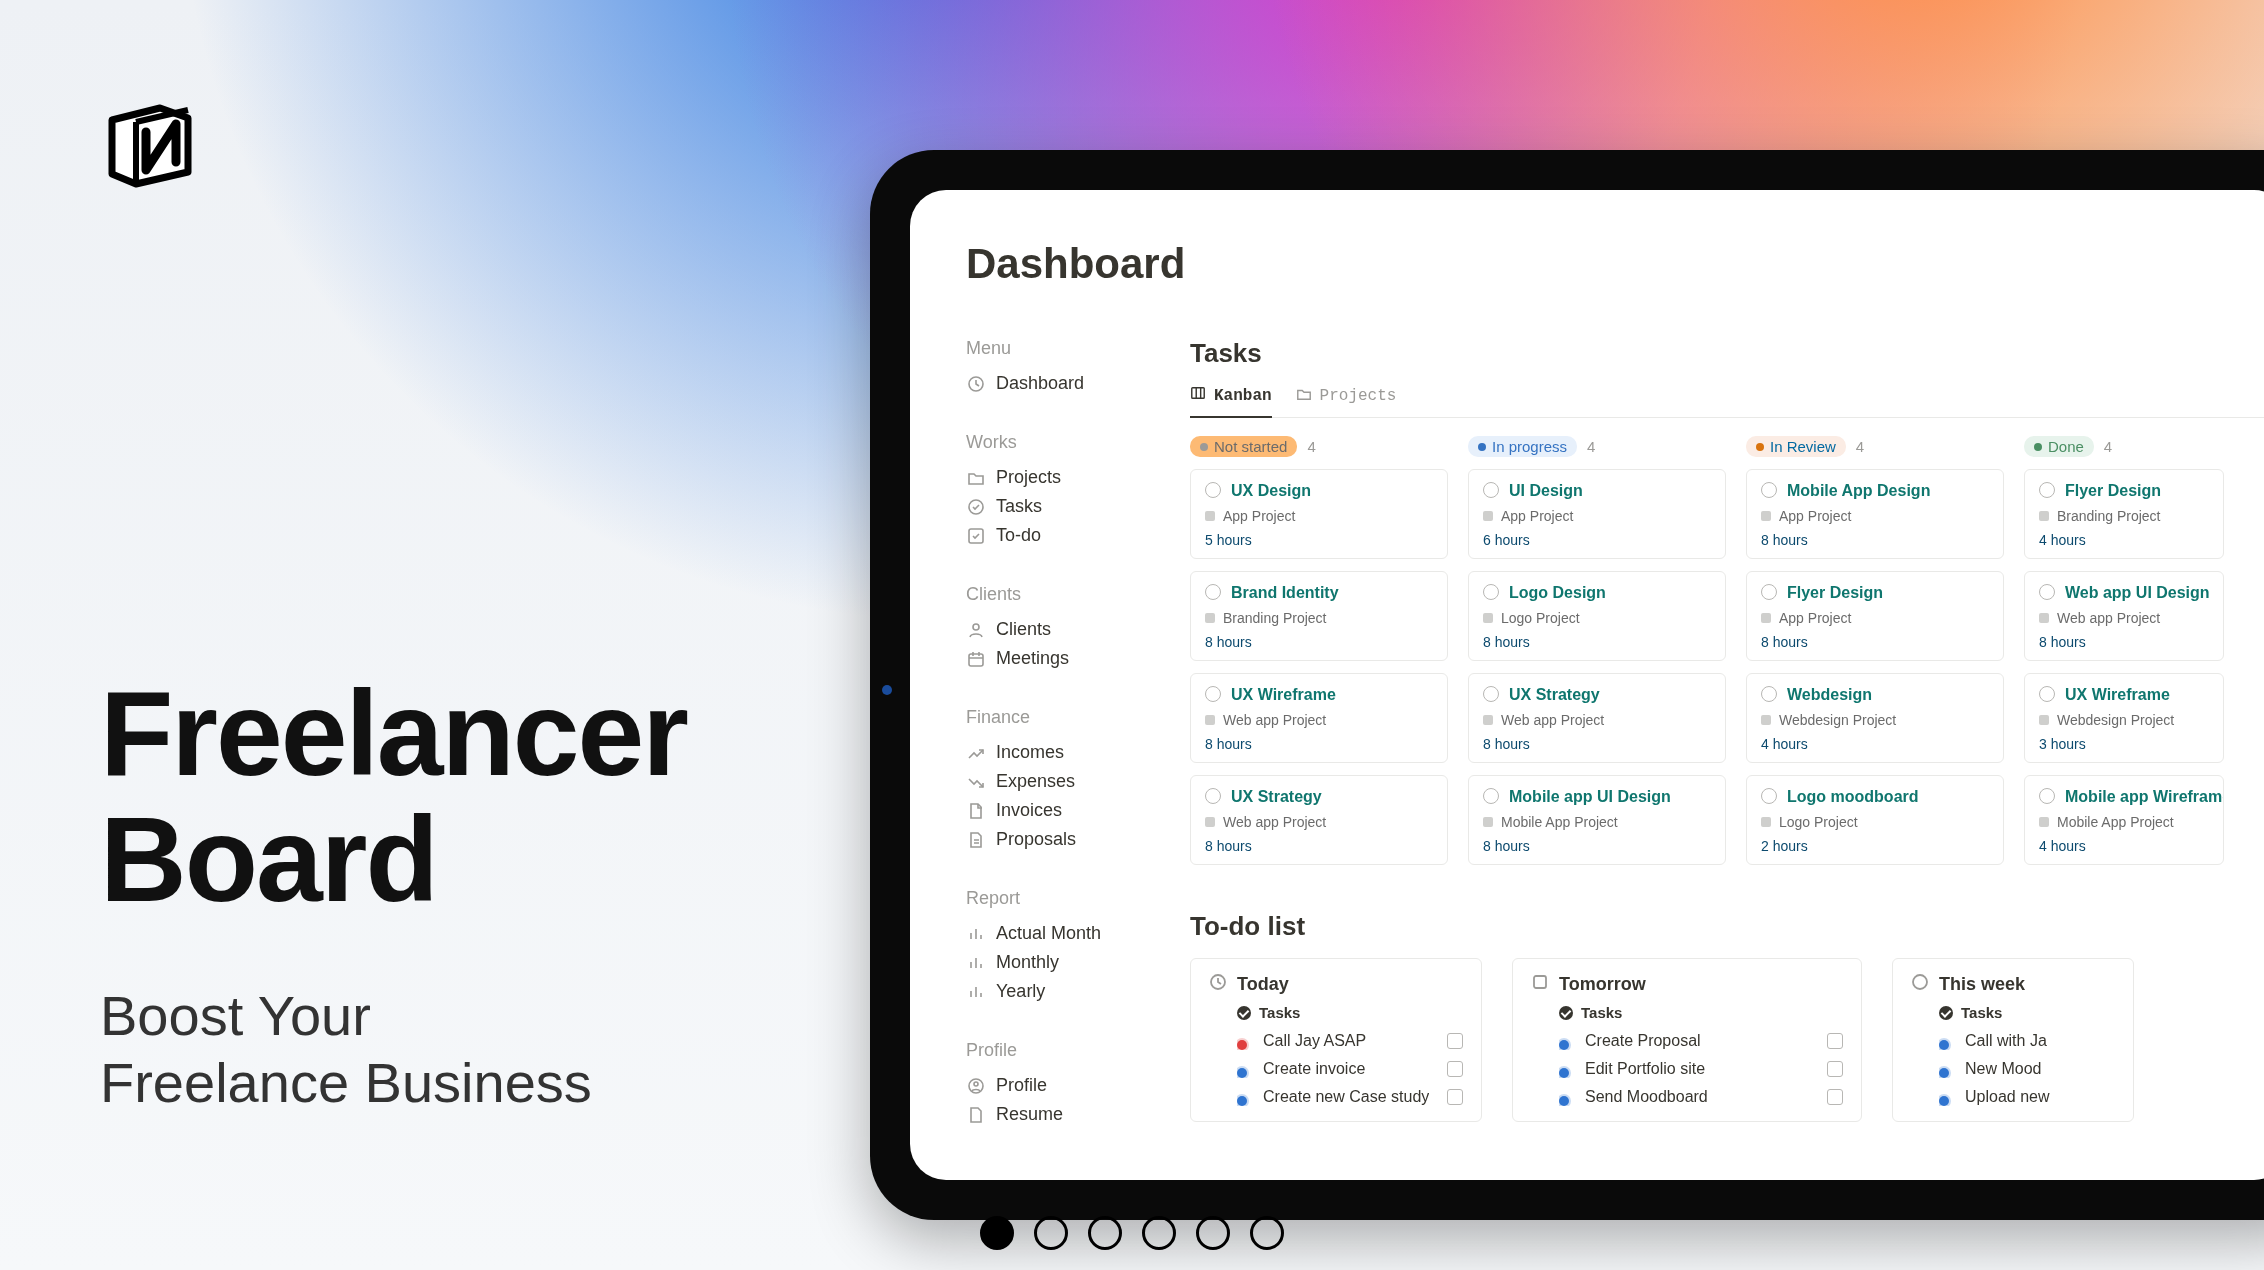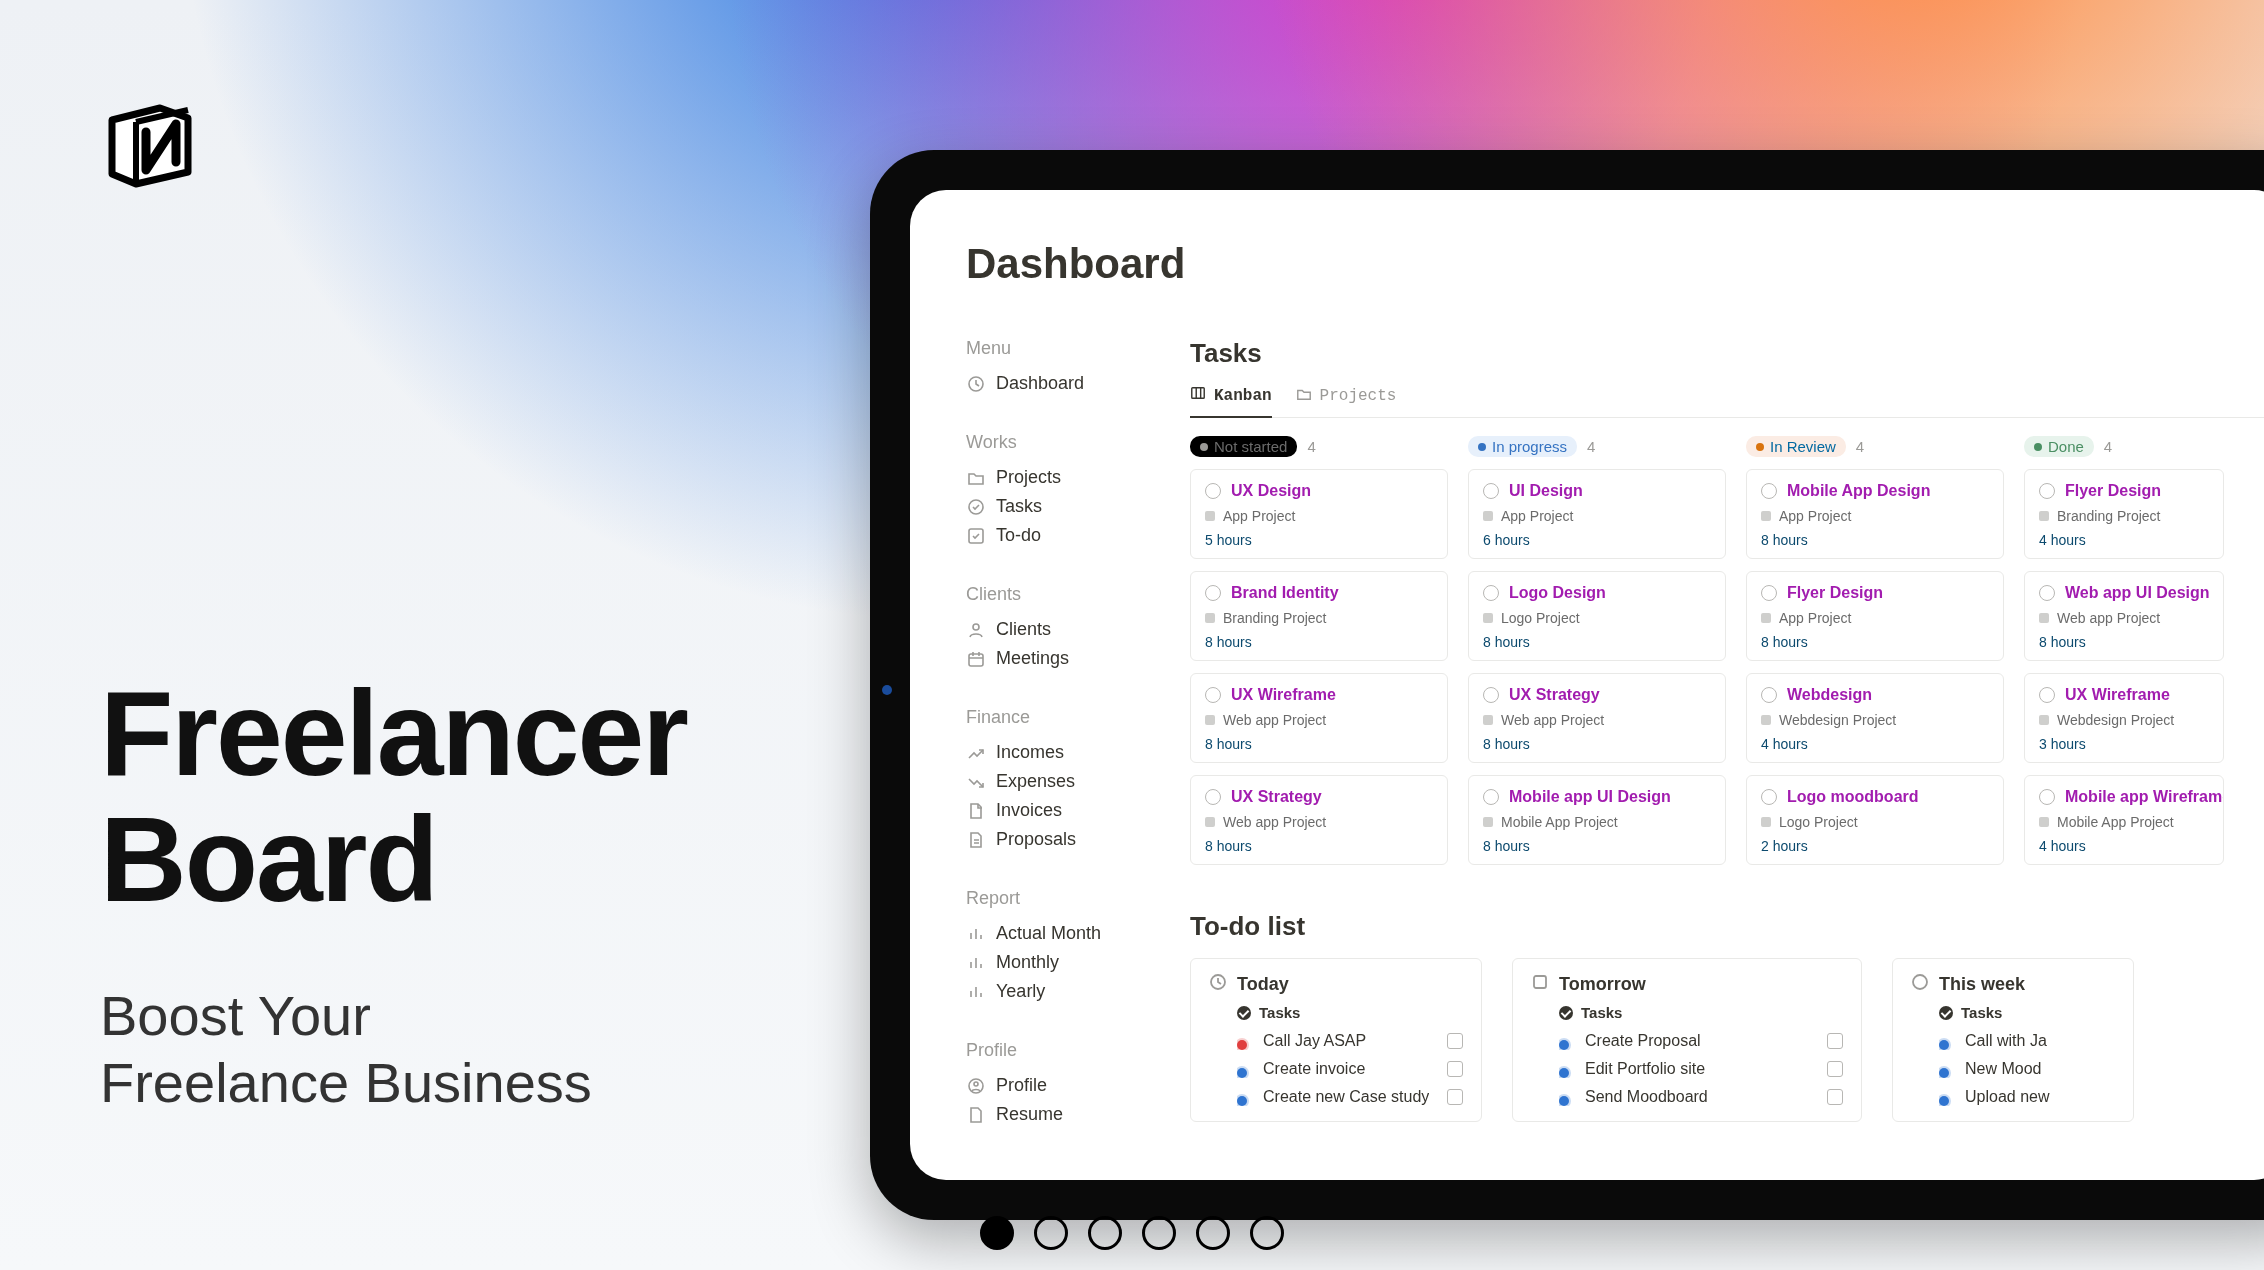--- a/index.html
+++ b/index.html
@@ -45,27 +45,27 @@
   .tab.active { color:#37352f; border-bottom:2px solid #37352f; font-weight:600; margin-bottom:-1px; }
   .tab svg { width:16px; height:16px; stroke:currentColor; fill:none; stroke-width:1.6; }
 
   .kanban { display:flex; gap:20px; }
   .kcol { width:258px; flex:none; }
   .kcol.last { width:200px; }
   .khead { display:flex; align-items:center; gap:10px; margin-bottom:12px; }
   .kpill { display:inline-flex; align-items:center; gap:6px; font-size:15px; padding:2px 10px; border-radius:10px; }
   .kpill .dot { width:8px; height:8px; border-radius:50%; }
   .kcount { font-size:15px; color:#9b9a97; }
-  .pill-gray  { background:#000000; color:#6b6b6b; } .pill-gray .dot{background:#9b9a97;}
+  .pill-gray  { background:#fdba74; color:#6b6b6b; } .pill-gray .dot{background:#9b9a97;}
   .pill-blue  { background:#e7f0fb; color:#3573c2; } .pill-blue .dot{background:#3573c2;}
   .pill-orange{ background:#fbece4; color:#0369a1; } .pill-orange .dot{background:#d9730d;}
   .pill-green { background:#e7f3ec; color:#4a8f63; } .pill-green .dot{background:#4a8f63;}
 
   .card { border:1px solid #e9e9e7; border-radius:6px; padding:12px 14px 10px; margin-bottom:12px; background:#fff; cursor:pointer; white-space:nowrap; overflow:hidden; }
-  .card .row1 { display:flex; align-items:center; gap:10px; font-size:16px; font-weight:600; color:#a21caf; }
+  .card .row1 { display:flex; gap:10px; font-size:16px; font-weight:600; color:#0f766e; }
   .card .row1 .circ { width:16px; height:16px; border:1.6px solid #b8b7b4; border-radius:50%; flex:none; }
   .card .row2 { display:flex; align-items:center; gap:8px; margin-top:8px; font-size:14px; color:#6b6b6b; }
   .card .row2 .pdot { width:10px; height:10px; background:#cfcfcd; border-radius:2px; }
   .card .row3 { margin-top:8px; font-size:14px; color:#0c4a6e; }
 
   .todo-sect { margin-top:34px; }
   .todo-cols { display:flex; gap:30px; }
   .todo-col { border:1px solid #e9e9e7; border-radius:6px; padding:14px 18px 10px; background:#fff; }
   .todo-col.w1 { width:292px; }
   .todo-col.w2 { width:350px; }

